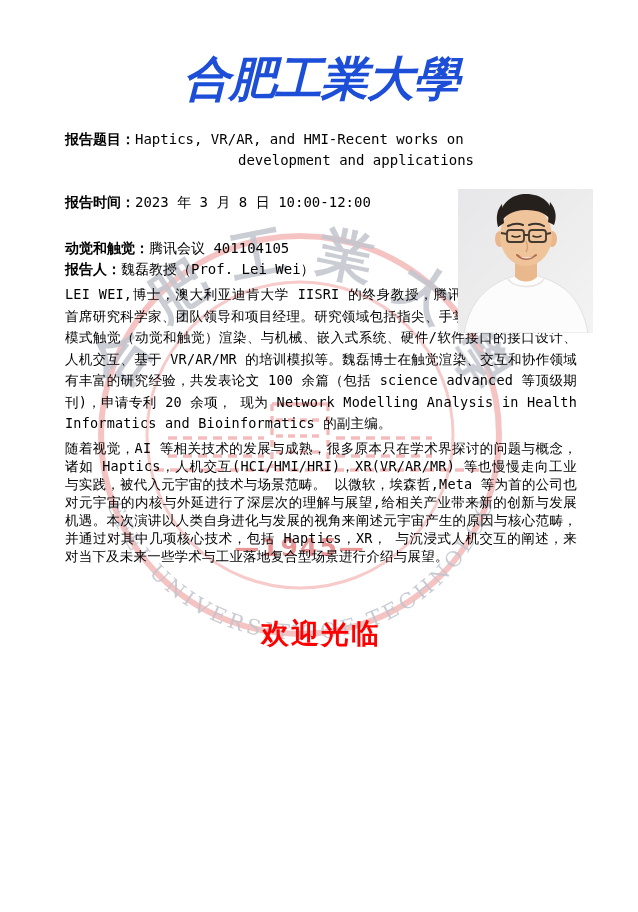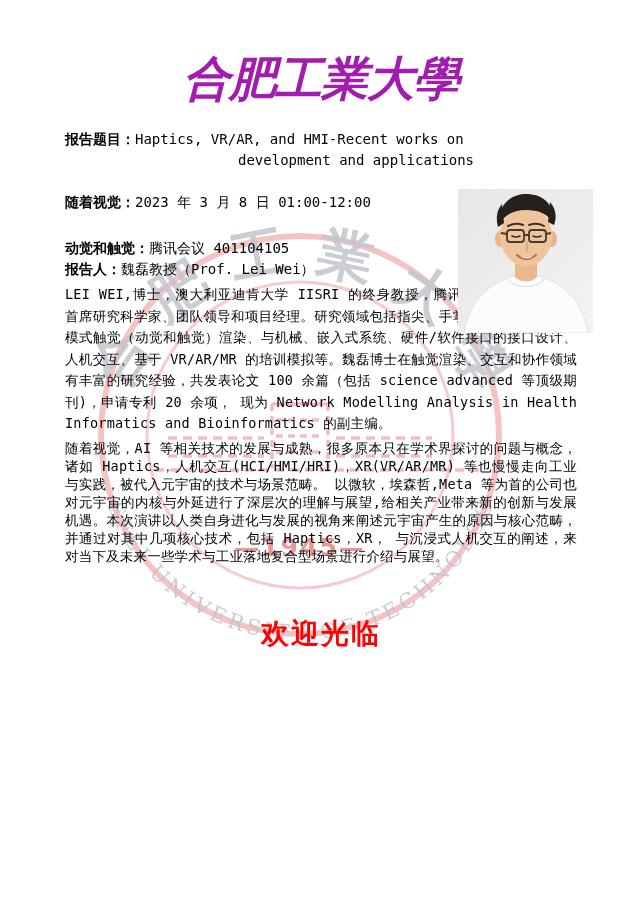--- a/index.html
+++ b/index.html
@@ -19,21 +19,21 @@
   .content{position:relative;z-index:1;padding:0 61px 0 65px;}
   .calligraphy{
     margin:50px 0 0 0;
     text-align:center;
     font-family:"DejaVu Serif","Liberation Serif",serif;
     font-style:italic;
     font-weight:700;
     font-size:47px;
     line-height:57px;
     letter-spacing:-1px;
-    color:#a21caf;
+    color:#1d4ed8;
   }
   .event-title{
     margin:18px 0 0 0;
     text-align:center;
     font-family:"DejaVu Sans","Liberation Sans",sans-serif;
     font-weight:800;
     font-size:38px;
     line-height:46px;
     letter-spacing:22px;
     text-indent:22px; 
@@ -158,21 +158,21 @@
     <div class="calligraphy">合肥工業大學</div>
 
     <div class="info">
       <div class="info-line">
         <span class="lbl">报告题目：</span><span>Haptics, VR/AR, and HMI-Recent works on</span>
       </div>
       <div class="info-line line-title2">
         <span>development and applications</span>
       </div>
       <div class="info-line line-time">
-        <span class="lbl">随着视觉：</span><span>2023 年 3 月 8 日 01:00-12:00</span>
+        <span class="lbl">报告时间：</span><span>2023 年 3 月 8 日 10:00-12:00</span>
       </div>
       <div class="info-line line-loc">
         <span class="lbl">动觉和触觉：</span><span>腾讯会议 401104105</span>
       </div>
       <div class="info-line line-speaker">
         <span class="lbl">报告人：</span><span>魏磊教授（Prof. Lei Wei）</span>
       </div>
     </div>
 
     <p class="para">LEI WEI,博士，澳大利亚迪肯大学 IISRI 的终身教授，腾讯 robotics X 的首席研究科学家、团队领导和项目经理。研究领域包括指尖、手掌、手掌和上肢的多模式触觉（动觉和触觉）渲染、与机械、嵌入式系统、硬件/软件接口的接口设计、人机交互、基于 VR/AR/MR 的培训模拟等。魏磊博士在触觉渲染、交互和协作领域有丰富的研究经验，共发表论文 100 余篇（包括 science advanced 等顶级期刊)，申请专利 20 余项， 现为 Network Modelling Analysis in Health Informatics and Bioinformatics 的副主编。</p>

